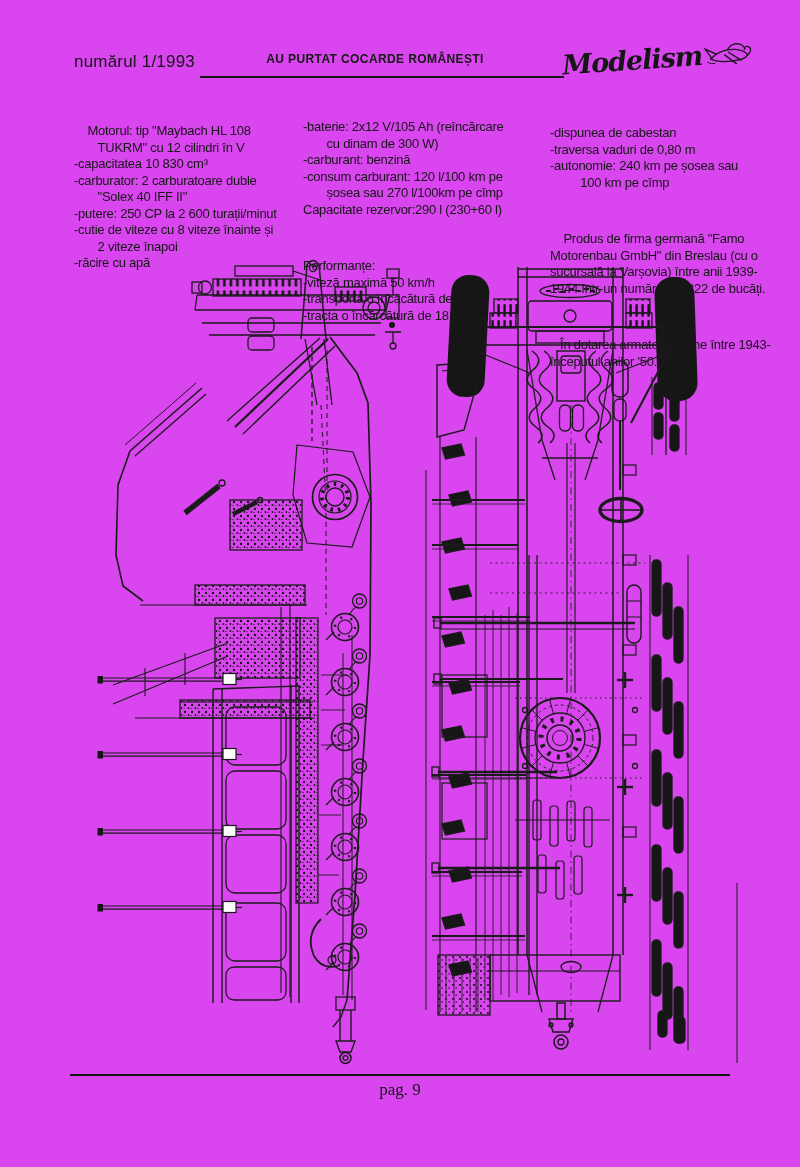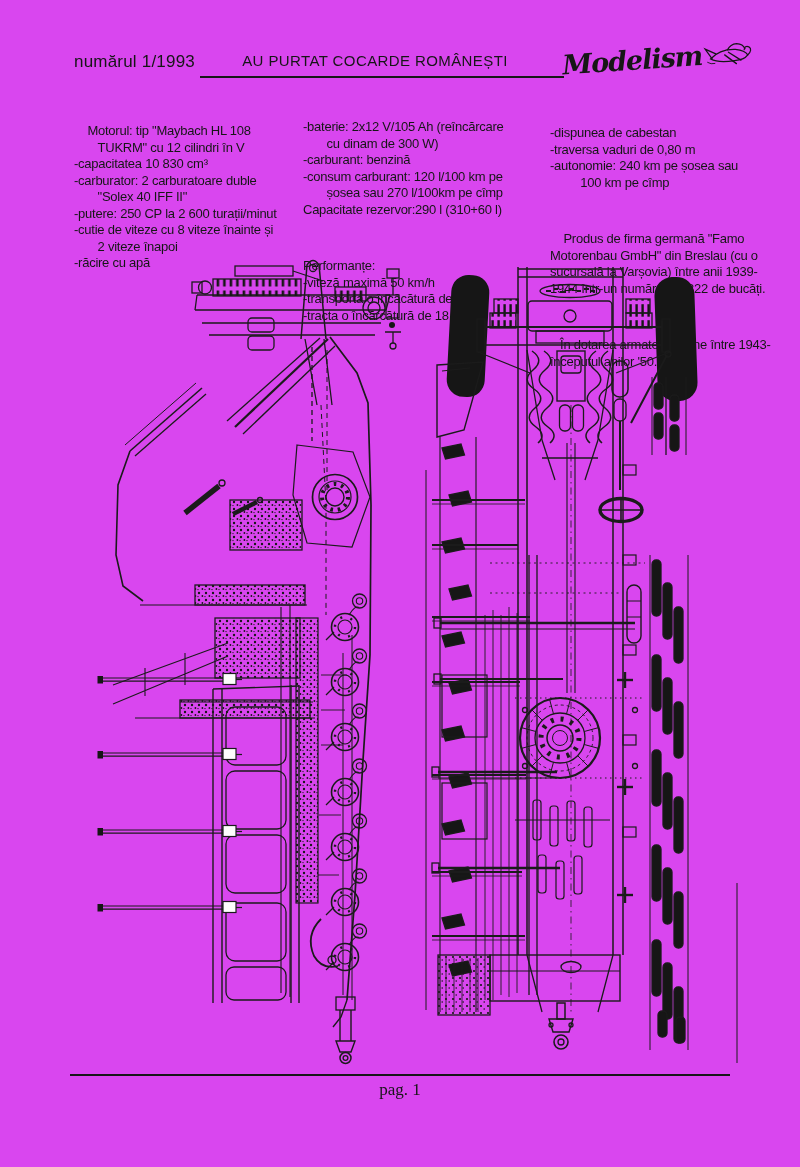--- a/index.html
+++ b/index.html
@@ -1,20 +1,20 @@
 <!DOCTYPE html>
 <html><head>
 <meta charset="utf-8">
 <style>
   html,body{margin:0;padding:0;background:#888;}
   .page{position:relative;width:800px;height:1167px;background:#d946ef;overflow:hidden;
         font-family:"Liberation Sans","DejaVu Sans",sans-serif;color:#161616;}
   .abs{position:absolute;}
   .issue{left:74px;top:52px;font-size:17px;letter-spacing:.2px;}
-  .title{left:235px;top:52px;width:280px;text-align:center;font-size:15px;font-weight:normal;letter-spacing:.4px;}
+  .title{left:235px;top:52px;width:280px;text-align:center;font-size:12px;font-weight:bold;letter-spacing:.4px;}
   .title-rule{left:200px;top:76px;width:364px;height:2px;background:#161616;}
   .logo{left:562px;top:40px;width:190px;transform:rotate(-4deg);display:flex;align-items:center;gap:2px;}
   .logo-text{font-family:"DejaVu Serif","Liberation Serif",serif;font-style:italic;font-weight:bold;
              font-size:27px;letter-spacing:-1px;white-space:nowrap;}
   .col{white-space:pre-wrap;font-size:13px;line-height:16.5px;letter-spacing:-0.25px;}
   .col p{margin:0 0 7px 0;white-space:pre-wrap;}
   .c1{left:74px;top:90px;width:242px;}
   .c2{left:303px;top:86px;width:230px;}
   .c3{left:518px;top:92px;width:240px;margin-left:32px;}
   .footer-rule{left:70px;top:1074px;width:660px;height:2px;background:#161616;}
@@ -54,21 +54,21 @@
 -cutie de viteze cu 8 viteze înainte și
        2 viteze înapoi
 -răcire cu apă</p>
   </div>
   <div class="abs col c2">
     <p>-baterie: 2x12 V/105 Ah (reîncărcare
        cu dinam de 300 W)
 -carburant: benzină
 -consum carburant: 120 l/100 km pe
        șosea sau 270 l/100km pe cîmp
-Capacitate rezervor:290 l (310+60 l)</p>
+Capacitate rezervor:290 l (230+60 l)</p>
     <p>Performanțe:
 -viteză maximă 50 km/h
 -transporta o încăcătură de 2,8 t
 -tracta o încărcătură de 18 t</p>
   </div>
   <div class="abs col c3">
     <p>-dispunea de cabestan
 -traversa vaduri de 0,80 m
 -autonomie: 240 km pe șosea sau
          100 km pe cîmp</p>
@@ -345,15 +345,15 @@
       <path d="M119,764 H143 L139,777 H123 Z" stroke-width="1.4"></path>
       <circle cx="131" cy="787" r="7" stroke-width="1.6"></circle>
         <circle cx="131" cy="787" r="3"></circle>
       <circle cx="121" cy="770" r="2"></circle>
         <circle cx="141" cy="770" r="2"></circle>
       <line x1="307" y1="628" x2="307" y2="808" stroke-width="1"></line>
     </g>
   </svg>
 
   <div class="abs footer-rule"></div>
-  <div class="abs pagenum">pag. 1</div>
+  <div class="abs pagenum">pag. 9</div>
 
 </div>
 
 </body></html>

